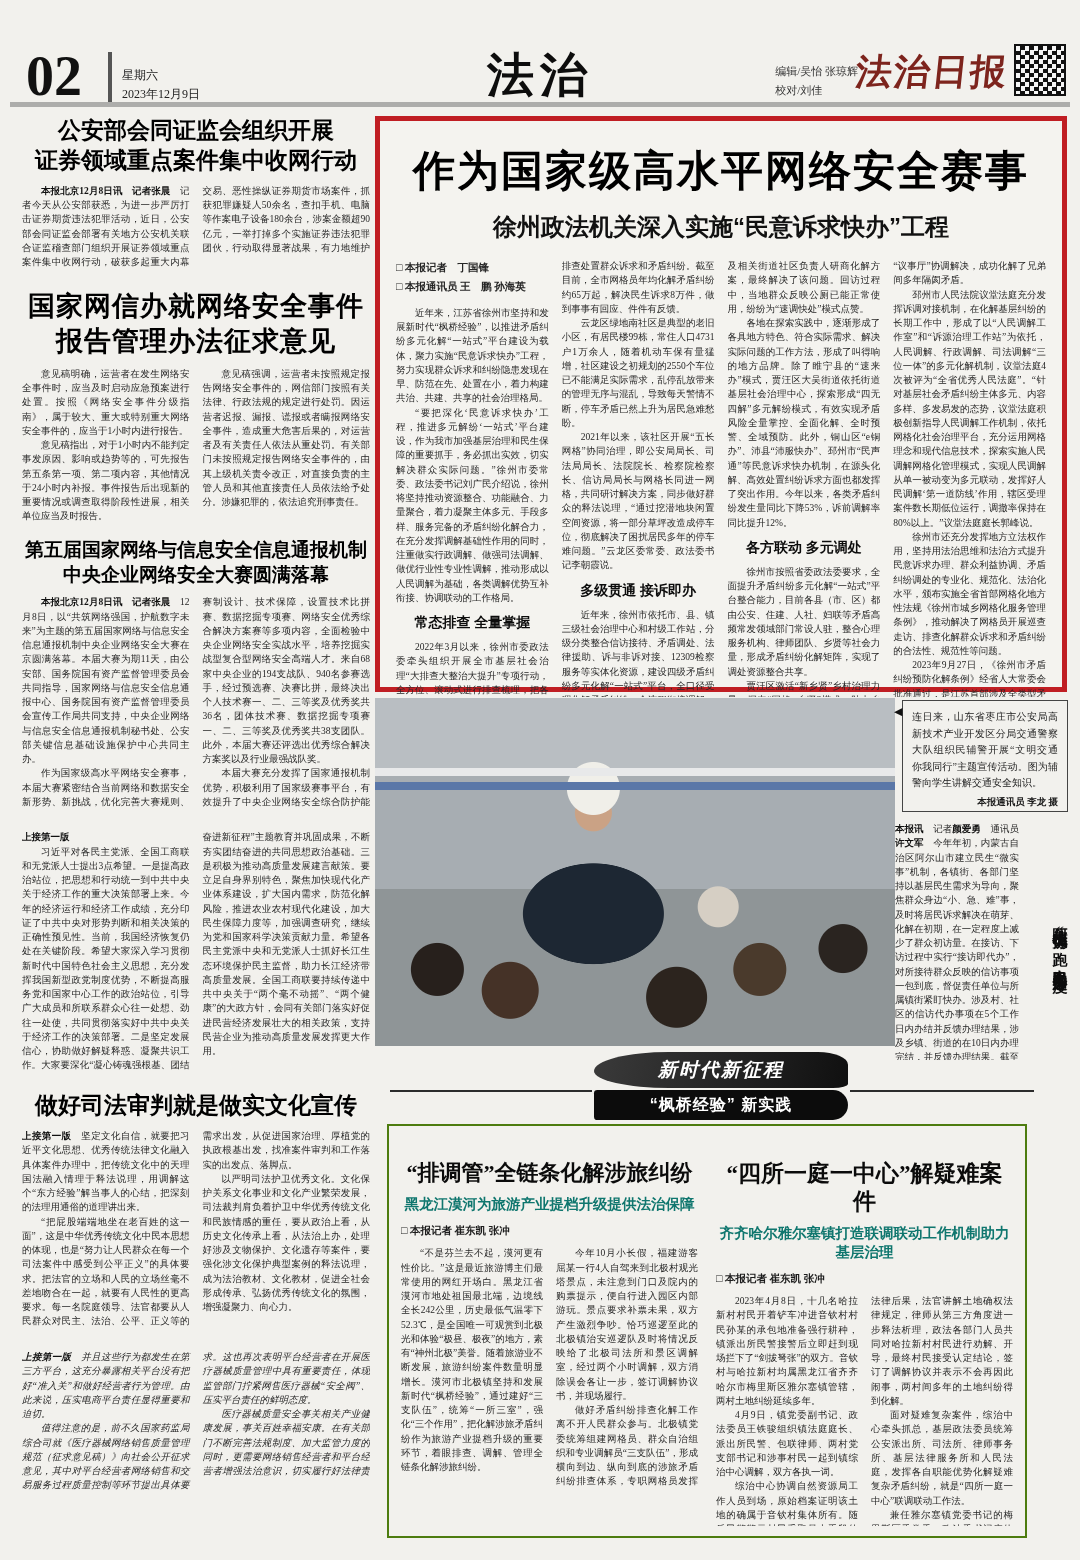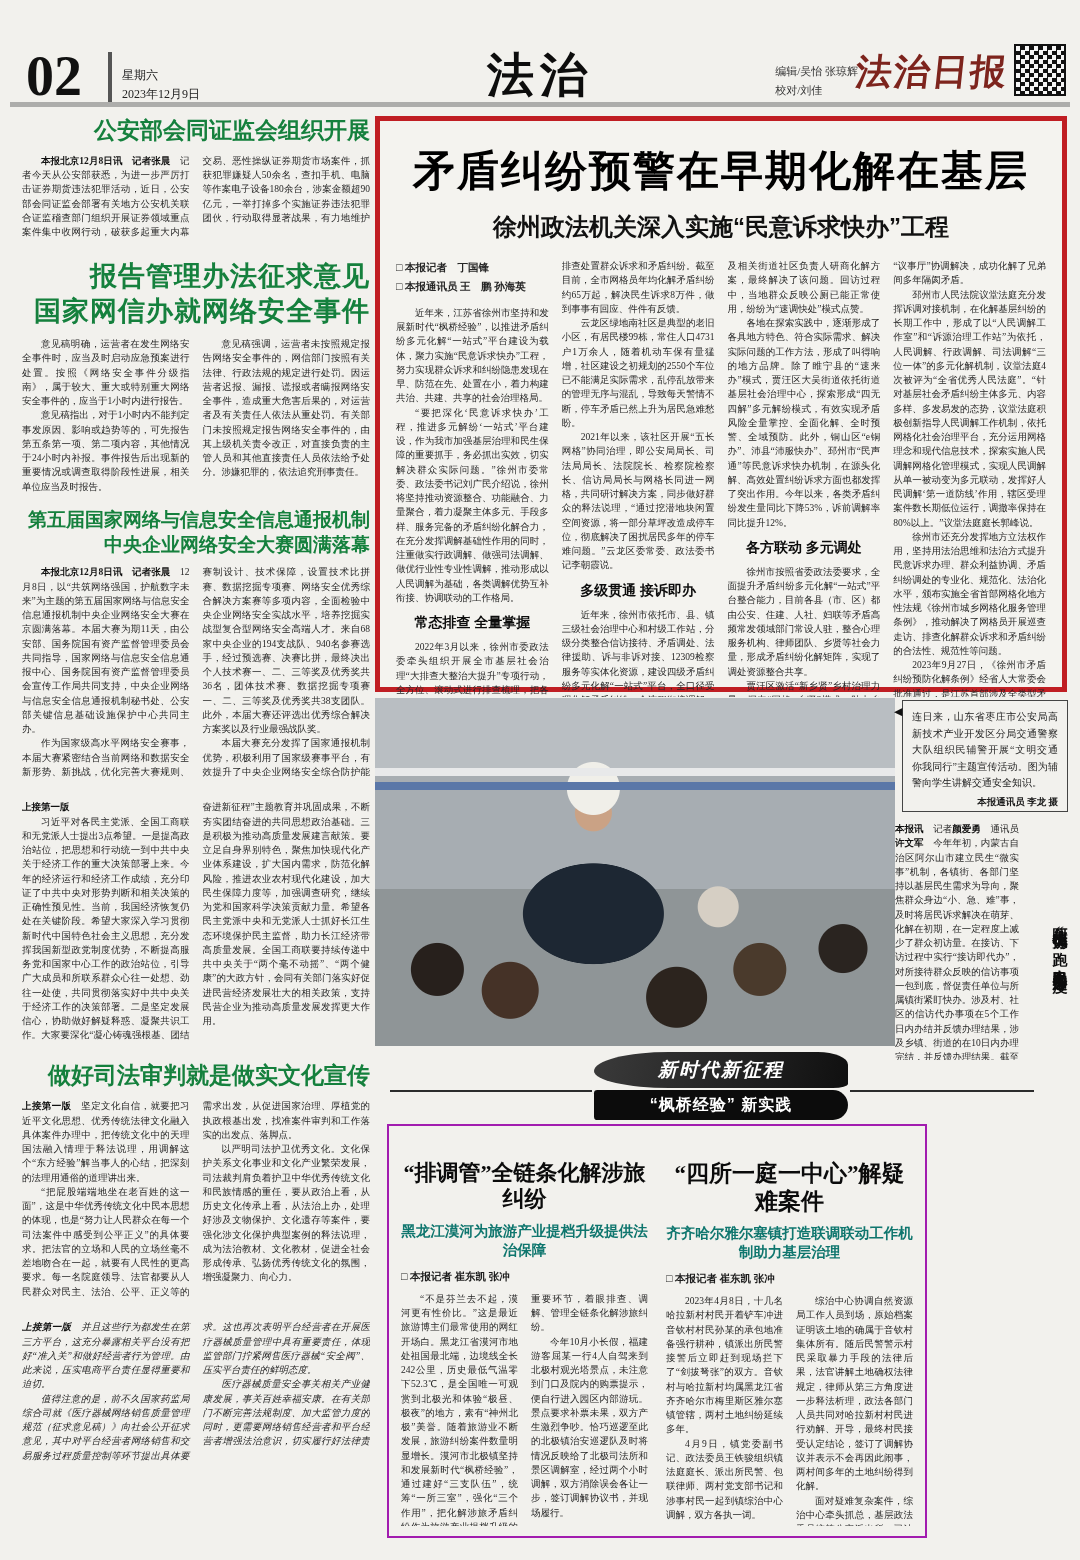--- a/index.html
+++ b/index.html
@@ -26,21 +26,21 @@
   
   .body-txt { font-size:9.5px; line-height:1.5; text-align:justify; color:#262626; }
   .body-txt p { text-indent:2em; }
   .body-txt p.cont { text-indent:0; }
   .runin { font-weight:700; color:#111; }
   .cols2 { column-count:2; column-gap:13px; column-fill:auto; overflow:hidden; }
 
   
   .leftcol { position:absolute; left:22px; top:116px; width:348px; height:1440px; overflow:hidden; }
   .lc-art { margin-bottom:13px; }
-  .lc-head { text-align:right; font-weight:900; color:#15803d; line-height:1.3;
+  .lc-head { text-align:center; font-weight:900; color:#000000; line-height:1.3;
              font-family:Liberation Serif, serif; margin-bottom:8px; }
   .lc-head.h23 { font-size:23px; }
   .lc-head.h27 { font-size:27px; letter-spacing:1px; }
   .lc-head.h19 { font-size:19px; }
 
   
   .mainbox { position:absolute; left:375px; top:116px; width:692px; height:576px;
              border:5px solid #c01e23; background:#f4f3ef; padding:10px 16px; }
   .main-headline { text-align:center; font-size:42px; font-weight:900; color:#000;
                    font-family:"Liberation Sans", sans-serif; letter-spacing:2px; margin-top:12px; }
@@ -89,22 +89,22 @@
                 font-family:"Liberation Serif", serif; }
   .banner-bot { height:30px; margin-top:2px; background:#0c0c0c; border-radius:4px 18px 18px 4px;
                 color:#fff; font-weight:700; font-size:16px; letter-spacing:1px;
                 display:flex; align-items:center; justify-content:center;
                 font-family:"Liberation Sans", sans-serif; }
   .banner-line { position:absolute; top:1090px; height:2px; background:#2c2c2c; }
   .banner-line.l { left:390px; width:202px; }
   .banner-line.r { left:850px; width:184px; }
 
   
-  .bottombox { position:absolute; left:387px; top:1124px; width:540px; height:414px;
-               border:2px solid #a21caf; padding:34px 12px 10px; display:flex; gap:18px;
+  .bottombox { position:absolute; left:387px; top:1124px; width:640px; height:414px;
+               border:2px solid #4d7c0f; padding:34px 12px 10px; display:flex; gap:18px;
                background:#f2f1ed; }
   .bot-art { flex:1 1 0; overflow:hidden; }
   .bot-head { text-align:center; font-weight:900; color:#0b0b0b; line-height:1.2;
               font-family:"Liberation Serif", serif; }
   .bot-head.left { font-size:22px; }
   .bot-head.right { font-size:23px; }
   .bot-sub { text-align:center; font-size:14.5px; font-weight:700; margin-top:9px;
              font-family:"Liberation Sans", sans-serif; color:#0f766e; }
   .bot-byline { font-size:10.5px; font-weight:700; margin:10px 0 8px; }
   .bot-body { height:250px; }
@@ -129,30 +129,31 @@
     <div class="hdr-masthead">法治日报</div>
     <div class="hdr-qr"></div>
     <div class="hdr-rule"></div>
   </div>
 
   <div class="leftcol">
 
     <div class="lc-art">
       <div class="lc-head h23">
         <div>公安部会同证监会组织开展</div>
+        <div>证券领域重点案件集中收网行动</div>
       </div>
       <div class="body-txt cols2" style="height:92px;">
         <p><span class="runin">本报北京12月8日讯</span>　<span class="runin">记者张晨</span><span>　记者今天从公安部获悉，为进一步严厉打击证券期货违法犯罪活动，近日，公安部会同证监会部署有关地方公安机关联合证监稽查部门组织开展证券领域重点案件集中收网行动，破获多起重大内幕交易、恶性操纵证券期货市场案件，抓获犯罪嫌疑人50余名，查扣手机、电脑等作案电子设备180余台，涉案金额超90亿元，一举打掉多个实施证券违法犯罪团伙，行动取得显著战果，有力地维护了资本市场秩序，保护了投资者合法权益。</span></p>
       </div>
     </div>
 
     <div class="lc-art">
       <div class="lc-head h27">
+        <div>国家网信办就网络安全事件</div>
         <div>报告管理办法征求意见</div>
-        <div>国家网信办就网络安全事件</div>
       </div>
       <div class="body-txt cols2" style="height:158px;">
         <p>意见稿明确，运营者在发生网络安全事件时，应当及时启动应急预案进行处置。按照《网络安全事件分级指南》，属于较大、重大或特别重大网络安全事件的，应当于1小时内进行报告。</p>
         <p>意见稿指出，对于1小时内不能判定事发原因、影响或趋势等的，可先报告第五条第一项、第二项内容，其他情况于24小时内补报。事件报告后出现新的重要情况或调查取得阶段性进展，相关单位应当及时报告。</p>
         <p>意见稿强调，运营者未按照规定报告网络安全事件的，网信部门按照有关法律、行政法规的规定进行处罚。因运营者迟报、漏报、谎报或者瞒报网络安全事件，造成重大危害后果的，对运营者及有关责任人依法从重处罚。有关部门未按照规定报告网络安全事件的，由其上级机关责令改正，对直接负责的主管人员和其他直接责任人员依法给予处分。涉嫌犯罪的，依法追究刑事责任。</p>
       </div>
     </div>
 
     <div class="lc-art">
       <div class="lc-head h19">
@@ -187,21 +188,21 @@
     <div class="lc-art">
       <div class="body-txt cols2" style="height:150px; font-style:italic;">
         <p class="cont"><span class="runin">上接第一版</span><span>　并且这些行为都发生在第三方平台，这充分暴露相关平台没有把好“准入关”和做好经营者行为管理。由此来说，压实电商平台责任显得重要和迫切。</span></p>
         <p>值得注意的是，前不久国家药监局综合司就《医疗器械网络销售质量管理规范（征求意见稿）》向社会公开征求意见，其中对平台经营者网络销售和交易服务过程质量控制等环节提出具体要求。这也再次表明平台经营者在开展医疗器械质量管理中具有重要责任，体现监管部门拧紧网售医疗器械“安全阀”、压实平台责任的鲜明态度。</p>
         <p>医疗器械质量安全事关相关产业健康发展，事关百姓幸福安康。在有关部门不断完善法规制度、加大监管力度的同时，更需要网络销售经营者和平台经营者增强法治意识，切实履行好法律责任和社会责任，持续加强合规建设，共同保障医疗器械质量安全。</p>
       </div>
     </div>
   </div>
 
   <div class="mainbox">
-    <div class="main-headline">矛盾纠纷预警在早期化解在基层</div>
+    <div class="main-headline">作为国家级高水平网络安全赛事</div>
     <div class="main-sub">徐州政法机关深入实施“民意诉求快办”工程</div>
     <div class="main-cols">
 
       <div class="main-col body-txt">
         <div class="byline-block">
           <div><span>□</span> <span>本报记者</span>　<span>丁国锋</span></div>
           <div><span>□</span> <span>本报通讯员</span> <span>王　鹏 孙海英</span></div>
         </div>
         <p>近年来，江苏省徐州市坚持和发展新时代“枫桥经验”，以推进矛盾纠纷多元化解“一站式”平台建设为载体，聚力实施“民意诉求快办”工程，努力实现群众诉求和纠纷隐患发现在早、防范在先、处置在小，着力构建共治、共建、共享的社会治理格局。</p>
         <p>“要把深化‘民意诉求快办’工程，推进多元解纷‘一站式’平台建设，作为我市加强基层治理和民生保障的重要抓手，务必抓出实效，切实解决群众实际问题。”徐州市委常委、政法委书记刘广民介绍说，徐州将坚持推动资源整合、功能融合、力量聚合，着力凝聚主体多元、手段多样、服务完备的矛盾纠纷化解合力，在充分发挥调解基础性作用的同时，注重做实行政调解、做强司法调解、做优行业性专业性调解，推动形成以人民调解为基础，各类调解优势互补衔接、协调联动的工作格局。</p>

